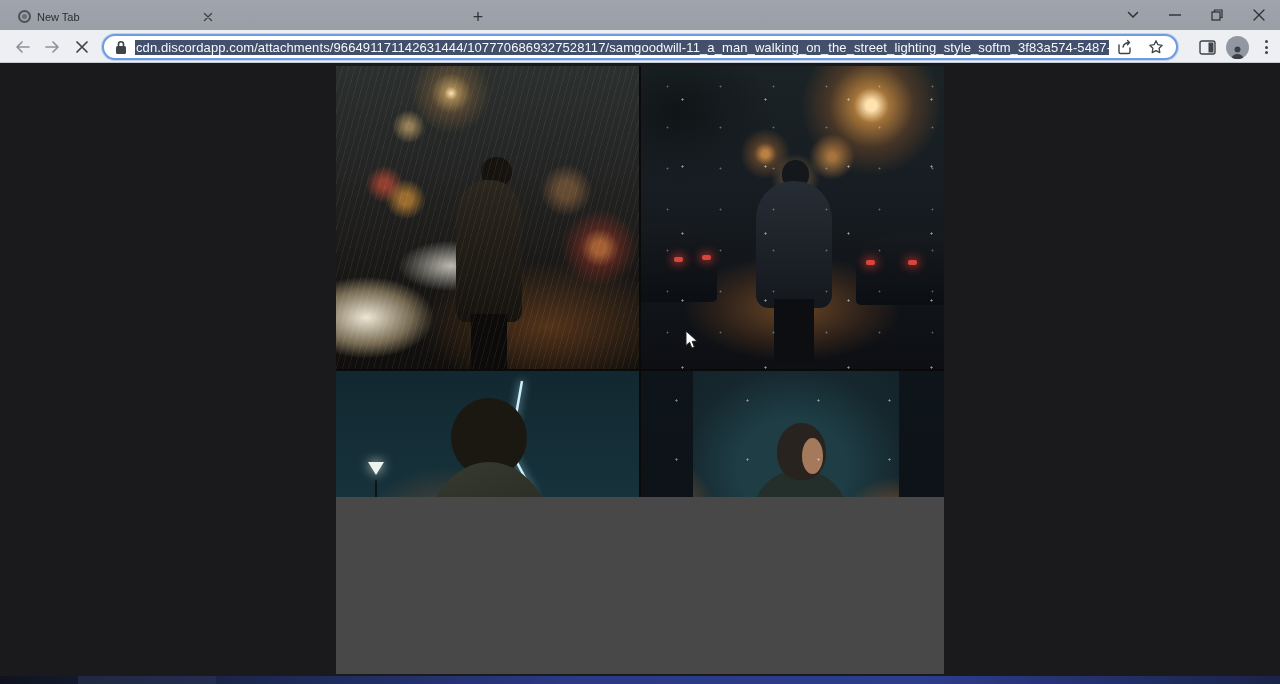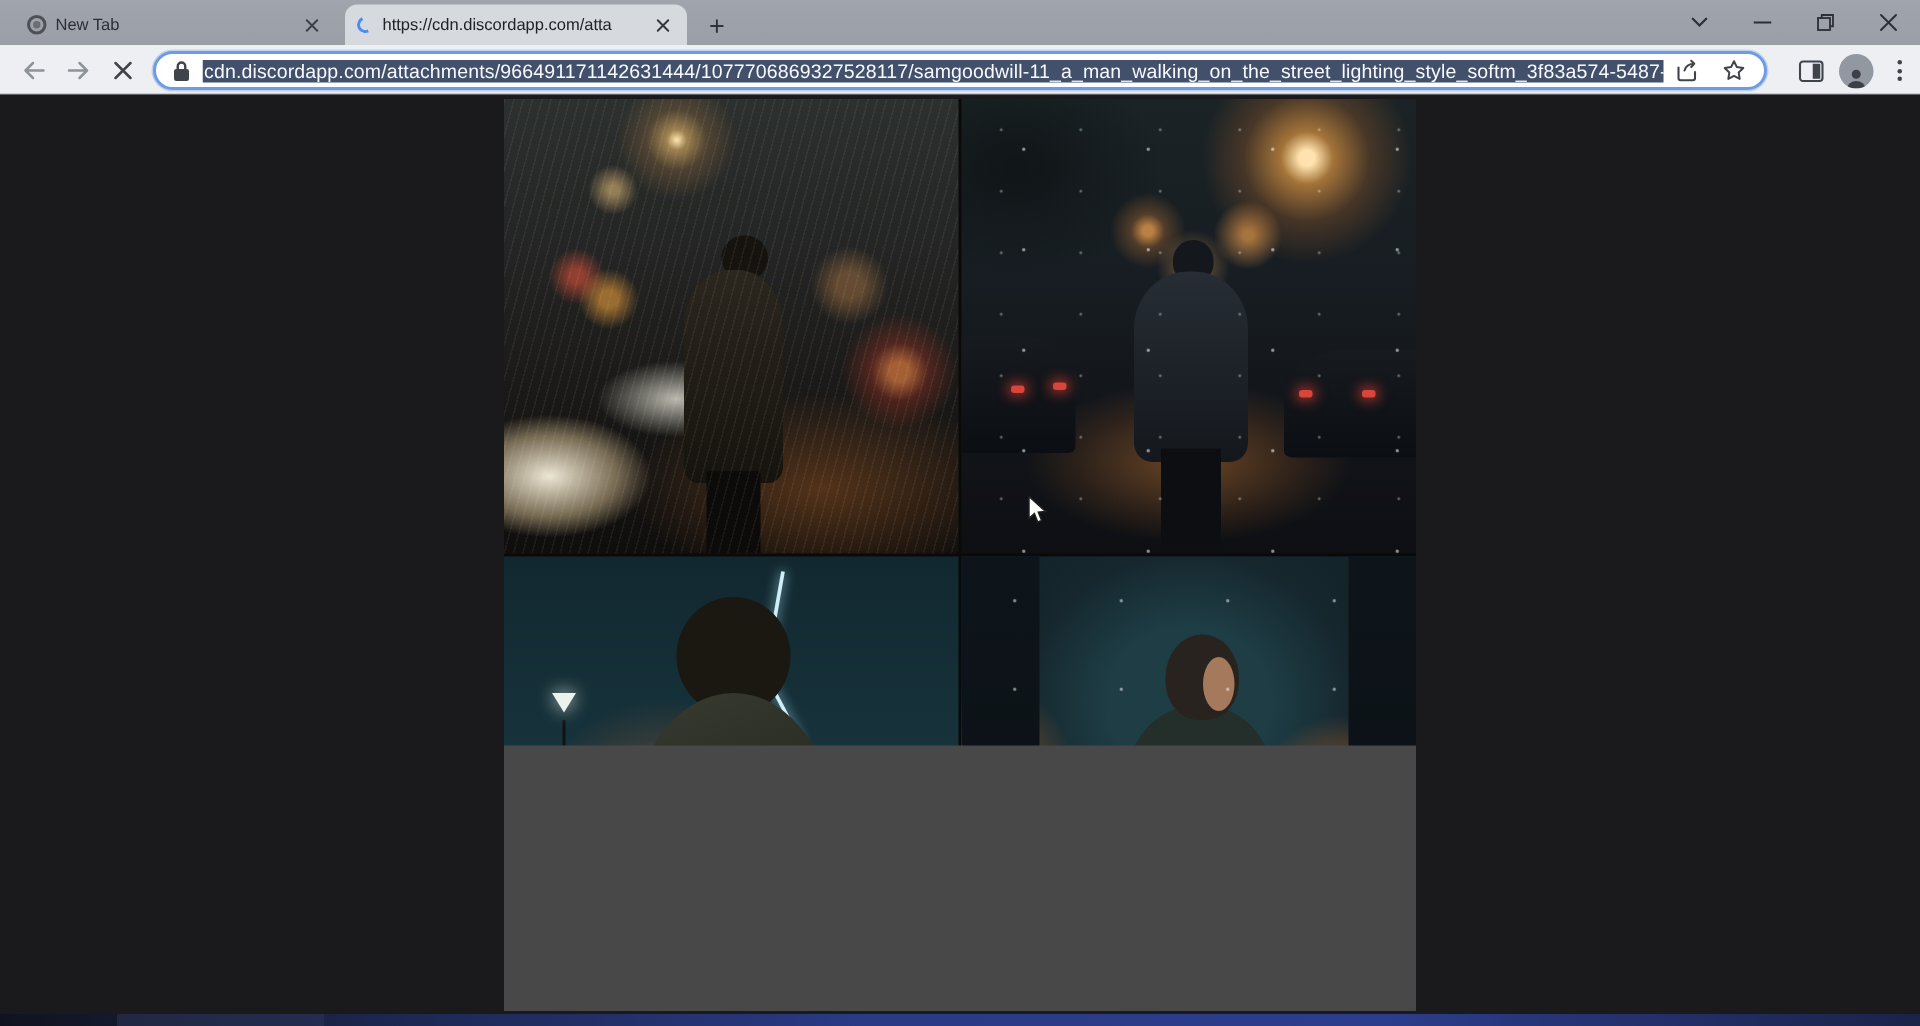--- a/index.html
+++ b/index.html
@@ -136,29 +136,20 @@
   <div class="tabstrip">
     <div class="tab tab-inactive">
       <span class="favicon-globe"></span>
       <span class="tab-title">New Tab</span>
       <span class="tab-close">
         <svg width="10" height="10" viewBox="0 0 10 10">
             <path d="M1.5 1.5 8.5 8.5 M8.5 1.5 1.5 8.5" stroke="#3c4046" stroke-width="1.3" stroke-linecap="round"></path>
           </svg>
       </span>
     </div>
-    <div class="tab tab-active">
-      <span class="spinner"></span>
-      <span class="tab-title">https://cdn.discordapp.com/atta</span>
-      <span class="tab-close">
-        <svg width="10" height="10" viewBox="0 0 10 10">
-            <path d="M1.5 1.5 8.5 8.5 M8.5 1.5 1.5 8.5" stroke="#33363b" stroke-width="1.3" stroke-linecap="round"></path>
-          </svg>
-      </span>
-    </div>
     <div class="newtab-btn">+</div>
 
     <div class="wincontrols">
       <div class="winbtn">
         <svg width="12" height="8" viewBox="0 0 12 8">
             <path d="M1.5 1.5 6 6 10.5 1.5" fill="none" stroke="#2c2f35" stroke-width="1.5" stroke-linecap="round"></path>
           </svg>
       </div>
       <div class="winbtn">
         <svg width="12" height="2" viewBox="0 0 12 2">

